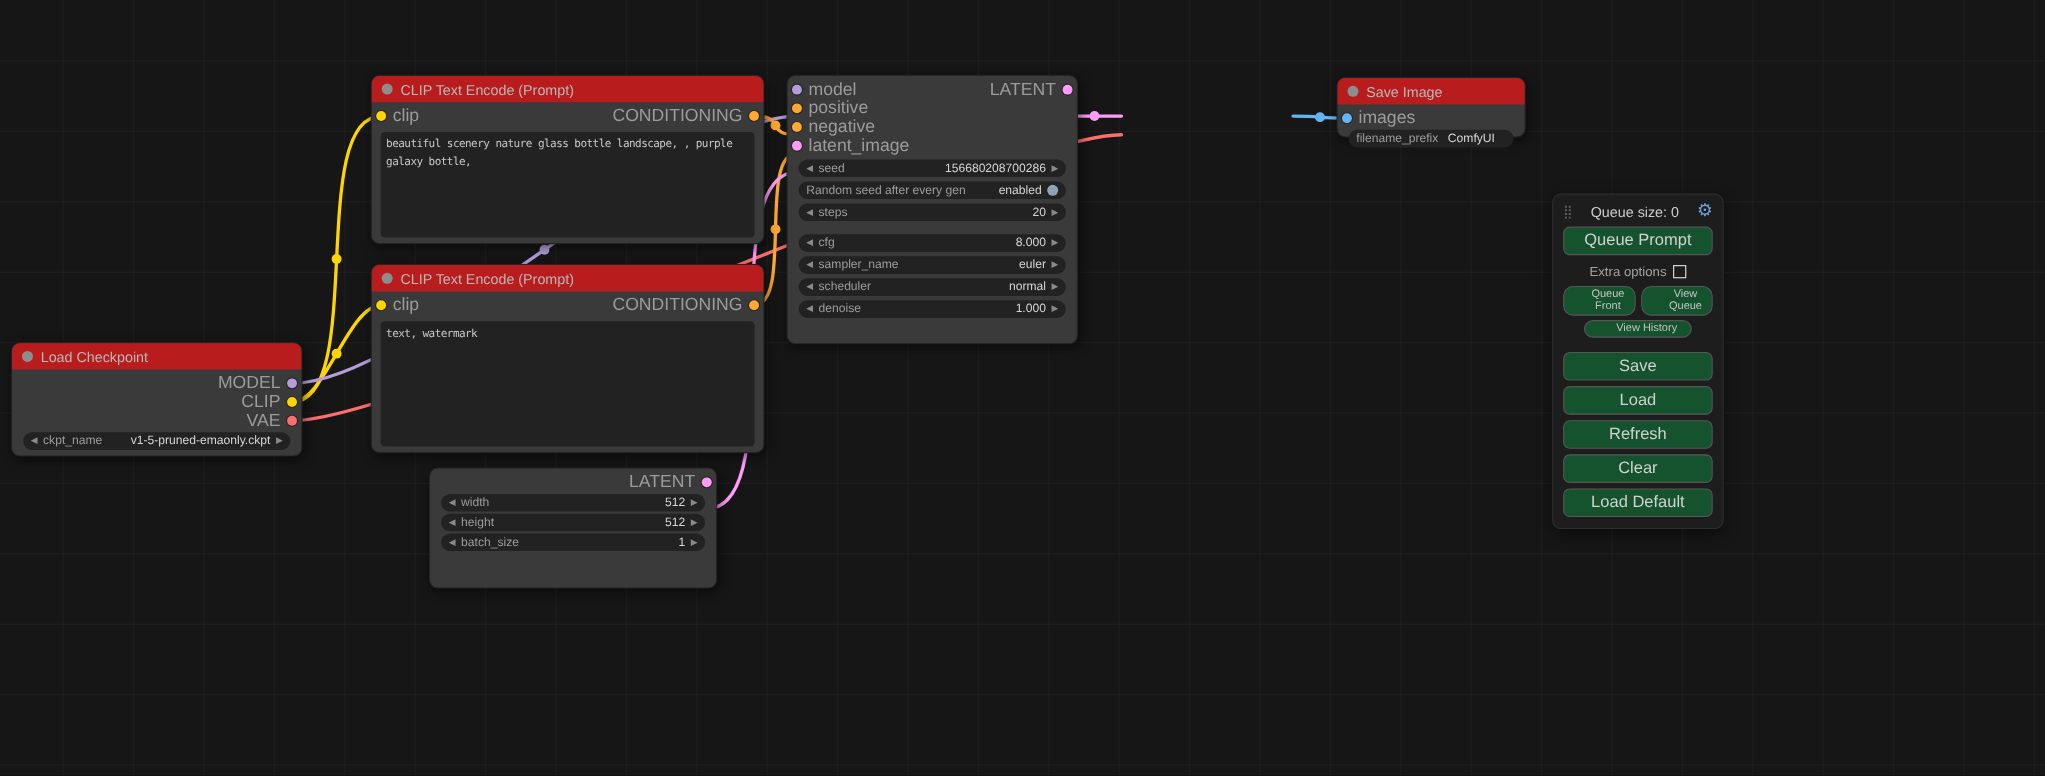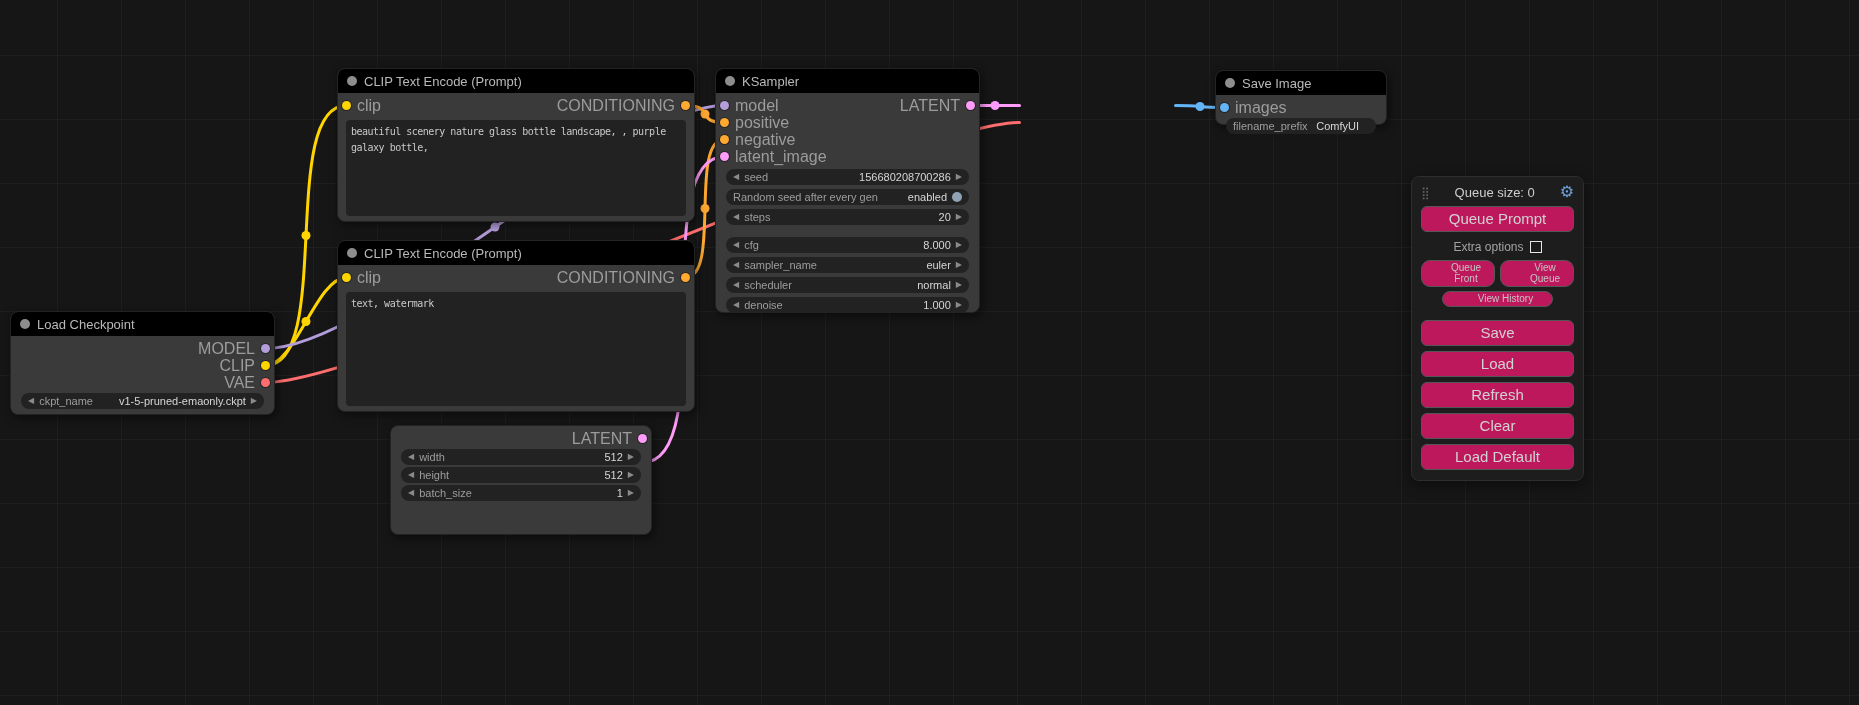--- a/index.html
+++ b/index.html
@@ -16,21 +16,21 @@
   #wires{position:absolute;inset:0;z-index:1;pointer-events:none;}
 
   
   .node{
     position:absolute;z-index:2;background:#3a3a3a;
     border:1px solid #232323;border-radius:8px;
     box-shadow:2px 3px 10px rgba(0,0,0,.5);
     box-sizing:border-box;
   }
   .ntitle{
-    height:24px;background:#000000;border-radius:7px 7px 0 0;
+    height:24px;background:#b91c1c;border-radius:7px 7px 0 0;
     display:flex;align-items:center;gap:7px;padding:0 9px;
     color:#b9b9b9;font-size:13px;
   }
   .ndot{width:10px;height:10px;border-radius:50%;background:#8d8d8d;flex:none;}
   .ntext{white-space:nowrap;overflow:hidden;}
   .nbody{padding-top:4px;}
   .srow{display:flex;align-items:center;height:17px;padding:0 4px;font-size:16px;color:#9c9c9c;}
   .igrp{display:flex;align-items:center;gap:6px;}
   .ogrp{display:flex;align-items:center;gap:6px;margin-left:auto;justify-content:flex-end;}
   .pdot{width:9px;height:9px;border-radius:50%;background:#888;flex:none;box-shadow:0 0 0 1px rgba(0,0,0,.35);}
@@ -60,21 +60,21 @@
     border:1px solid #2e2e2e;border-radius:8px;
     padding:6px 9px 10px 9px;box-sizing:border-box;
     box-shadow:0 4px 14px rgba(0,0,0,.45);
     color:#cfcfcf;
   }
   .qp-header{display:flex;align-items:center;margin-bottom:4px;}
   .drag-handle::before{content:"\28FF";color:#5f5f5f;font-size:12px;}
   .qp-title{flex:1;text-align:center;font-size:13px;color:#cdcdcd;}
   .gear-icon::before{content:"\2699";color:#6f9fd8;font-size:16px;line-height:1;}
   .btn{
-    display:block;width:100%;background:#be185d;border:1px solid #565656;
+    display:block;width:100%;background:#14532d;border:1px solid #565656;
     border-radius:6px;color:#d2d2d2;font-family:inherit;
     font-size:15px;padding:3px 0 4px 0;margin-top:5px;cursor:pointer;
   }
   .btn.tiny{font-size:10px;padding:1px 4px 2px 20px;border-radius:9px;margin-top:0;color:#c4c4c4;}
   .extra-row{display:flex;justify-content:center;align-items:center;gap:6px;font-size:12px;margin:8px 0 6px 0;color:#a3a3a3;}
   .checkbox{width:10px;height:10px;border:1px solid #e6e6e6;background:transparent;display:inline-block;}
   .row-2{display:flex;gap:5px;margin-top:2px;}
   .row-2 .btn{flex:1;}
   .row-c{display:flex;justify-content:center;margin-top:4px;}
   .row-c .btn{width:72%;}
@@ -201,24 +201,20 @@
       <div class="widget">
         <span class="arr l"></span>
         <span class="wlabel">batch_size</span>
         <span class="wvalue">1</span>
         <span class="arr r"></span>
       </div>
     </div>
   </div>
 
   <div class="node" style="left:715px;top:68px;width:265px;height:245px">
-    <div class="ntitle">
-      <span class="ndot"></span>
-      <span class="ntext">KSampler</span>
-    </div>
     <div class="nbody">
       <div class="srow">
         <span class="igrp">
           <span class="pdot" id="dot-ks-model" style="background: rgb(179, 157, 219);"></span>
           <span>model</span>
         </span>
         <span class="ogrp">
           <span>LATENT</span>
           <span class="pdot" id="dot-ks-latent-out" style="background: rgb(255, 156, 249);"></span>
         </span>
@@ -299,21 +295,21 @@
           <span>images</span>
         </span>
       </div>
       <div class="widget">
         <span class="wlabel">filename_prefix</span>
         <span class="wvalue" style="padding-right:10px">ComfyUI</span>
       </div>
     </div>
   </div>
 
-  <div class="queue-panel" style="left:1411px;top:176px;width:173px">
+  <div class="queue-panel" style="left:1411px;top:176px;width:156px">
     <div class="qp-header">
       <span class="drag-handle"></span>
       <span class="qp-title">Queue size: 0</span>
       <span class="gear-icon"></span>
     </div>
     <button class="btn">Queue Prompt</button>
     <div class="extra-row">
       <span>Extra options</span>
       <span class="checkbox"></span>
     </div>

